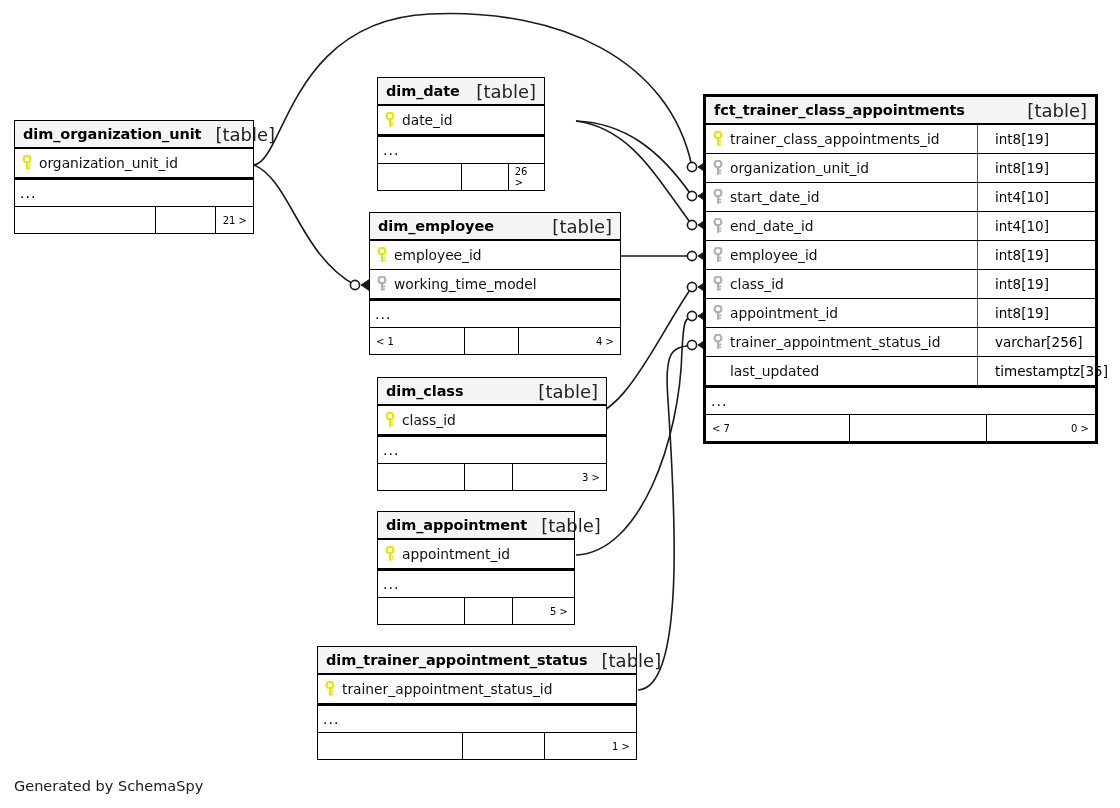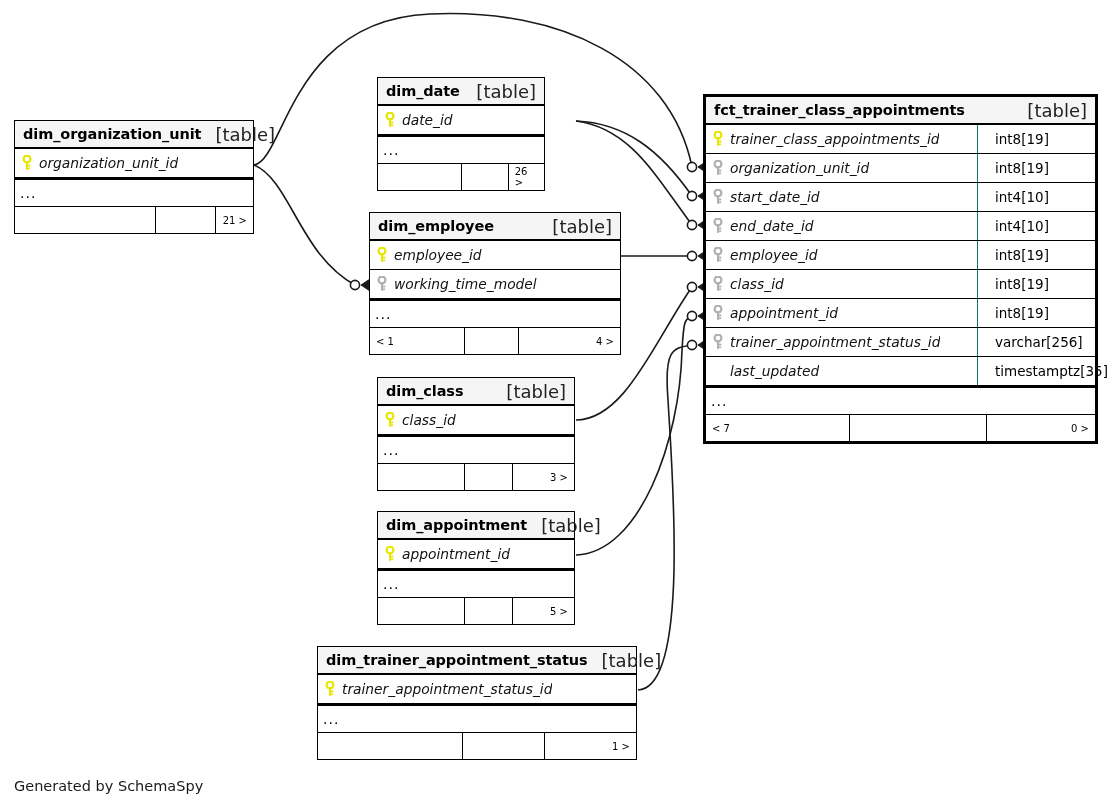--- a/index.html
+++ b/index.html
@@ -67,21 +67,20 @@
     background: #ffffff;
   }
   .t-row .col-name {
     display: flex;
     align-items: center;
     flex: 1 1 auto;
     min-width: 0;
     padding-left: 6px;
     box-sizing: border-box;
     overflow: hidden;
-    font-style: italic;
   }
   .t-row .col-type {
     flex: 0 0 auto;
     border-left: 1px solid #0f766e;
     padding-left: 17px;
     font-size: 13.5px;
     color: #000000;
     height: 100%;
     display: flex;
     align-items: center;
@@ -270,21 +269,21 @@
             <span class="colname-text">working_time_model</span>
           </span>
         </div>
         <div class="t-ellipsis">...</div>
         <div class="t-footer">
           <span class="fcell left" style="width:94px">&lt; 1</span>
           <span class="fcell mid" style="width:54px"></span>
           <span class="fcell right" style="flex:1 1 auto">4 &gt;</span>
         </div>
       </div>
-      <div class="table-box" style="left: 377px; top: 377px; width: 198px;">
+      <div class="table-box" style="left: 377px; top: 377px; width: 230px;">
         <div class="t-header">
           <span class="t-name">dim_class</span>
           <span class="t-tag">[table]</span>
         </div>
         <div class="t-row">
           <span class="col-name">
             <span class="keyicon"><svg width="12" height="16" viewBox="0 0 12 16">
                 <circle cx="6" cy="4" r="3.4" fill="none" stroke="#e6e600" stroke-width="2.2"></circle>
                 <rect x="5" y="6.4" width="2.1" height="8.4" fill="#e6e600"></rect>
                 <rect x="7.1" y="9.6" width="2.3" height="1.8" fill="#e6e600"></rect>

